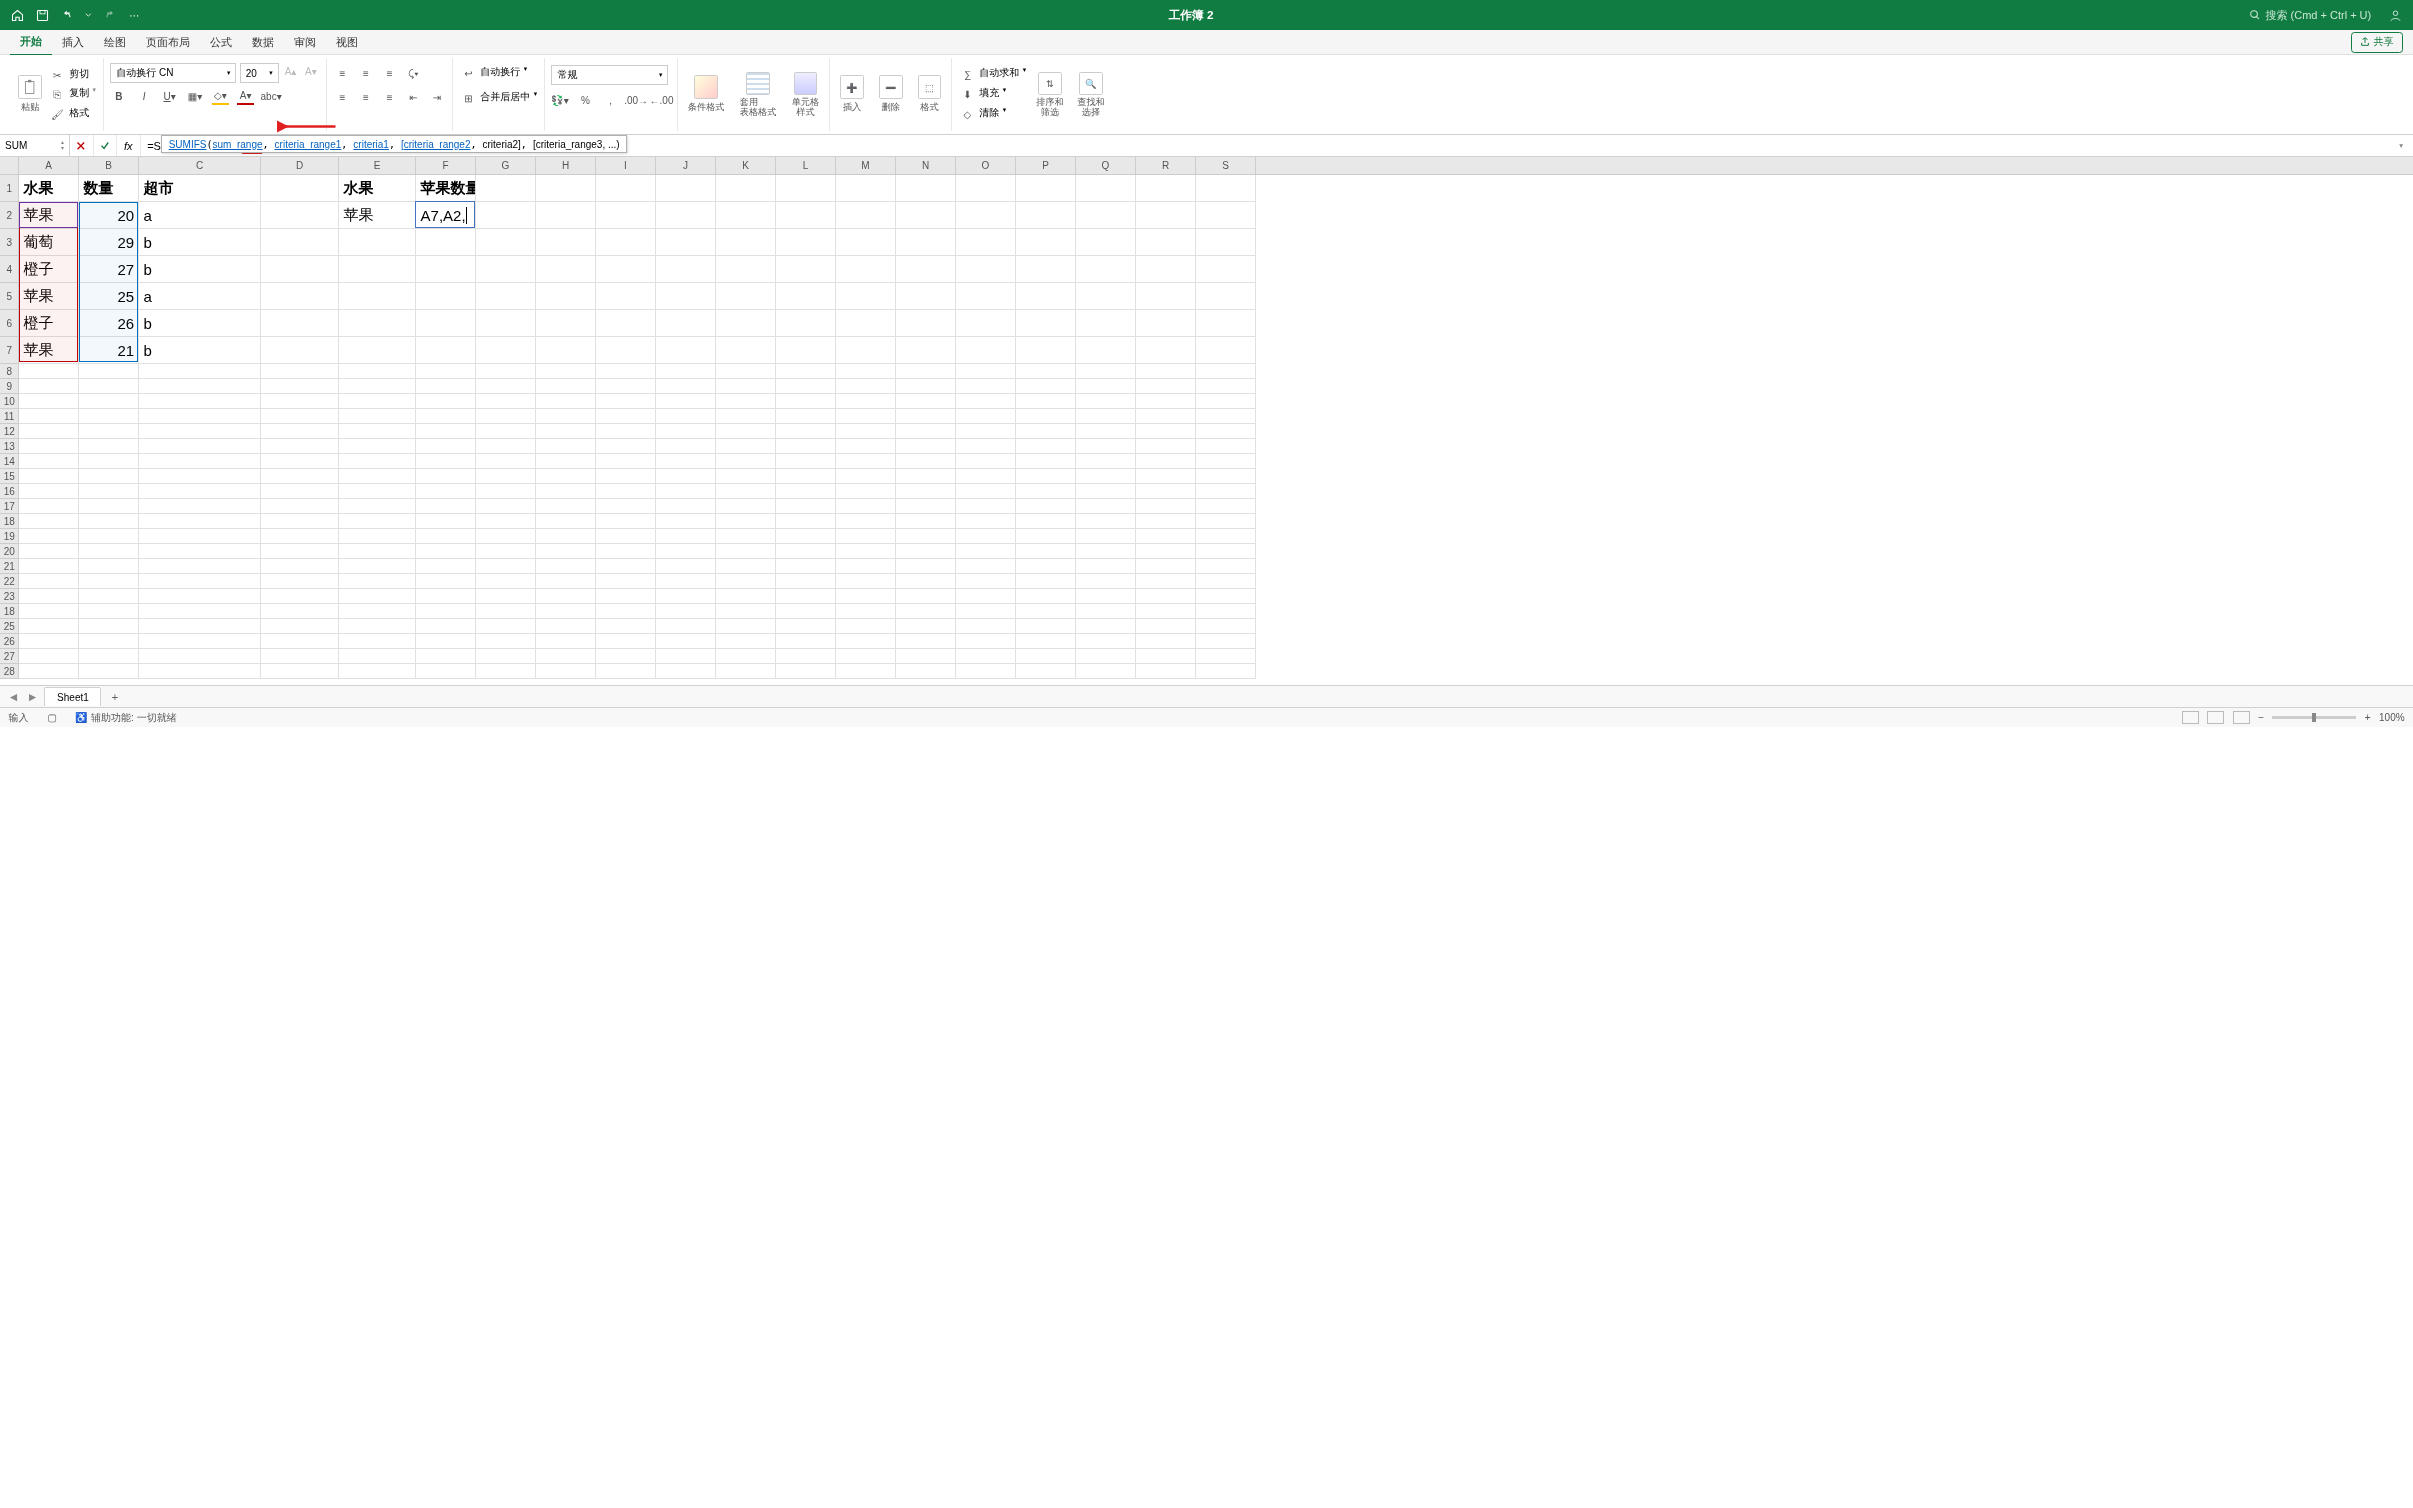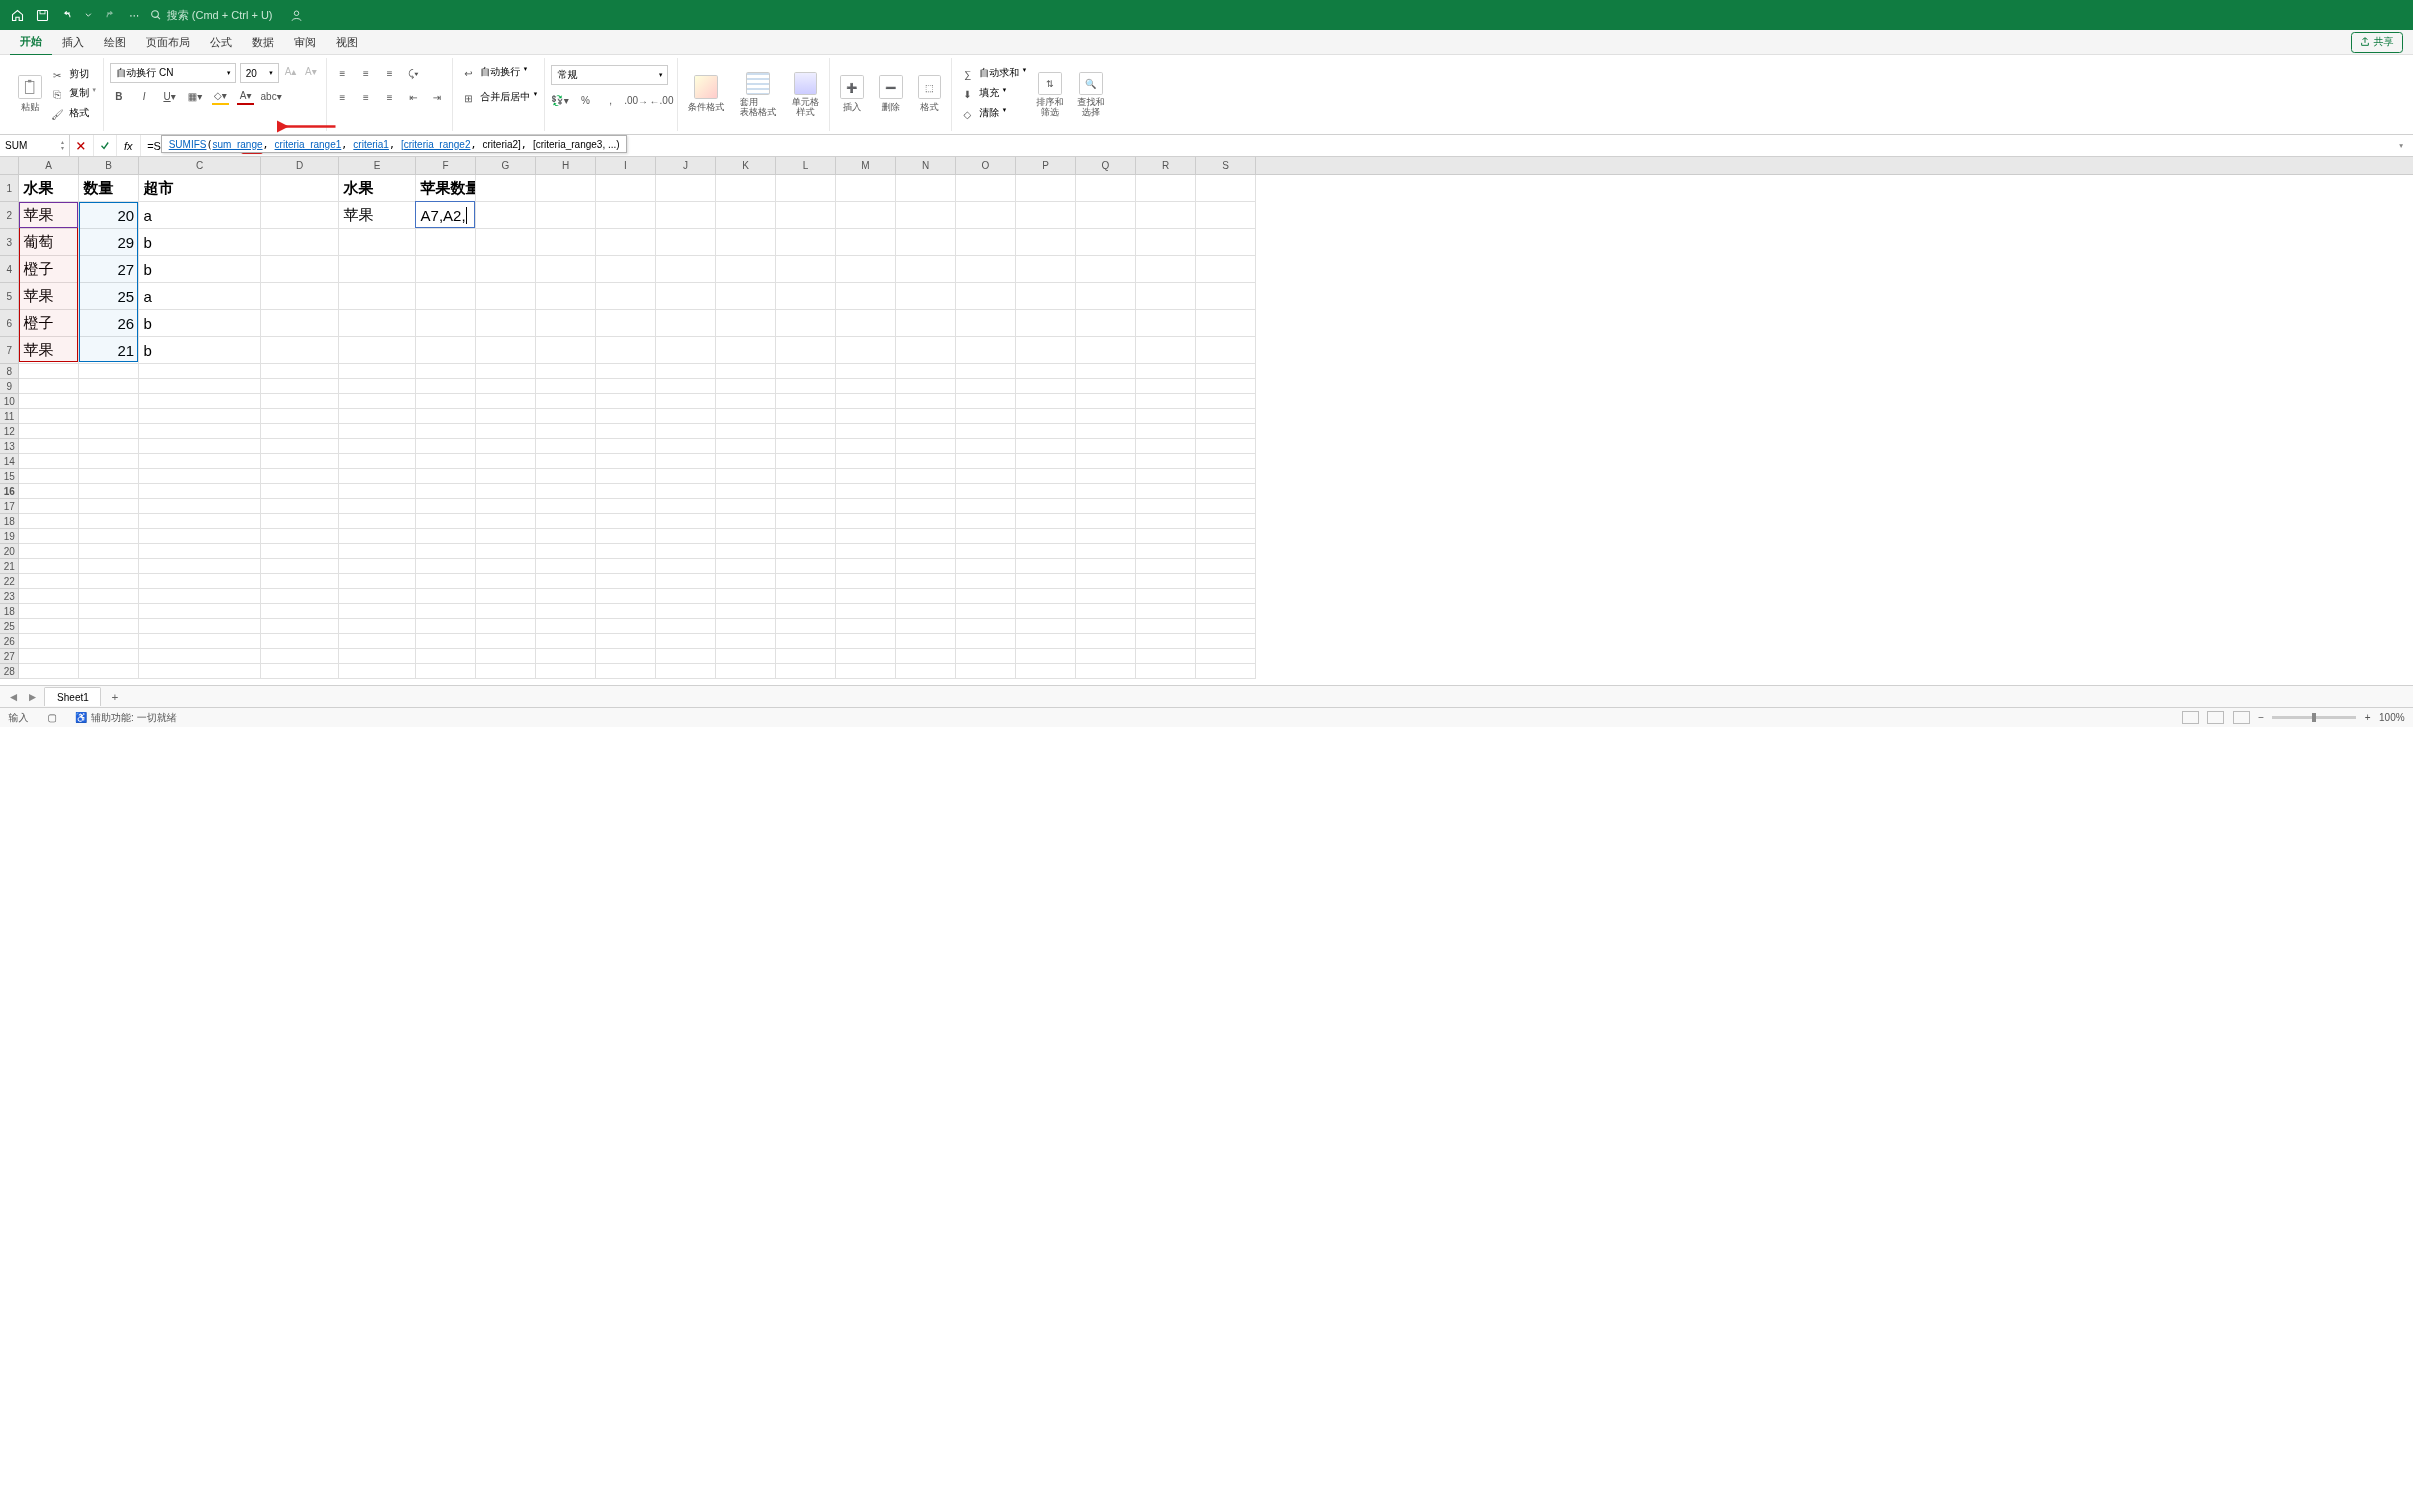--- a/index.html
+++ b/index.html
@@ -101,20 +101,21 @@
           <path d="M1 2l3 3 3-3" fill="none" stroke="#fff"></path>
         </svg>
       </span>
     <span class="titlebar-icon" style="opacity:.5">
         <svg width="15" height="15" viewBox="0 0 18 18">
           <path d="M6 6h6l-2-2M12 6l-2 2M12 6c-4 0-6 2-6 5" fill="none" stroke="#fff" stroke-width="1.3"></path>
         </svg>
       </span>
     <span class="titlebar-icon">⋯</span>
   </div>
+  <div class="titlebar-title">工作簿 2</div>
   <div class="titlebar-right">
     <div class="search-box">
       <svg width="11.7" height="11.7" viewBox="0 0 14 14">
           <circle cx="6" cy="6" r="4" fill="none" stroke="#c8e6d4" stroke-width="1.3"></circle>
           <path d="M9 9l3 3" stroke="#c8e6d4" stroke-width="1.3"></path>
         </svg>
       <span>搜索 (Cmd + Ctrl + U)</span>
     </div>
     <span class="titlebar-icon">
         <svg width="17" height="17" viewBox="0 0 20 20">
@@ -398,21 +399,21 @@
         <div class="row-h" style="height: 27px;">6</div>
         <div class="row-h" style="height: 27px;">7</div>
         <div class="row-h" style="height: 15px;">8</div>
         <div class="row-h" style="height: 15px;">9</div>
         <div class="row-h" style="height: 15px;">10</div>
         <div class="row-h" style="height: 15px;">11</div>
         <div class="row-h" style="height: 15px;">12</div>
         <div class="row-h" style="height: 15px;">13</div>
         <div class="row-h" style="height: 15px;">14</div>
         <div class="row-h" style="height: 15px;">15</div>
-        <div class="row-h" style="height: 15px; font-weight: bold;">16</div>
+        <div class="row-h" style="height: 15px;">16</div>
         <div class="row-h" style="height: 15px;">17</div>
         <div class="row-h" style="height: 15px;">18</div>
         <div class="row-h" style="height: 15px;">19</div>
         <div class="row-h" style="height: 15px;">20</div>
         <div class="row-h" style="height: 15px;">21</div>
         <div class="row-h" style="height: 15px;">22</div>
         <div class="row-h" style="height: 15px;">23</div>
         <div class="row-h" style="height: 15px;">18</div>
         <div class="row-h" style="height: 15px;">25</div>
         <div class="row-h" style="height: 15px;">26</div>

